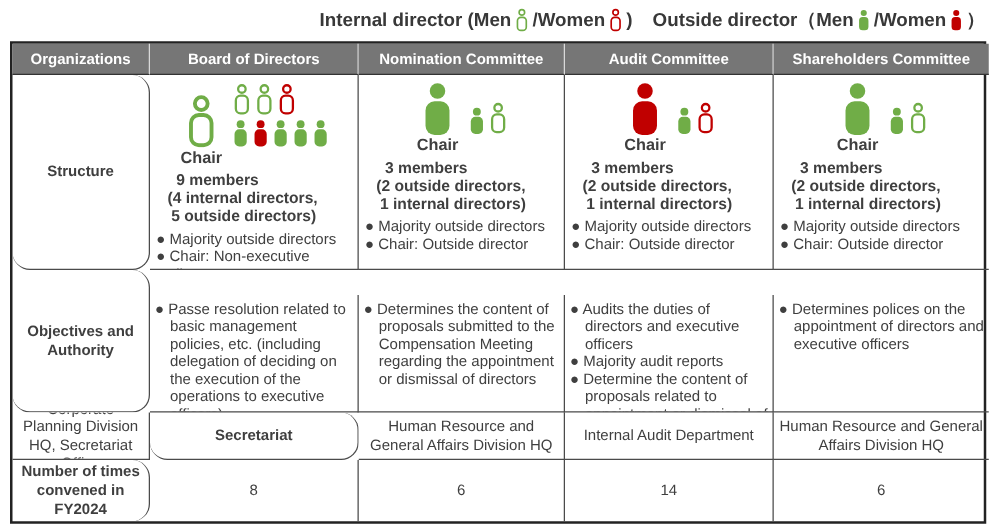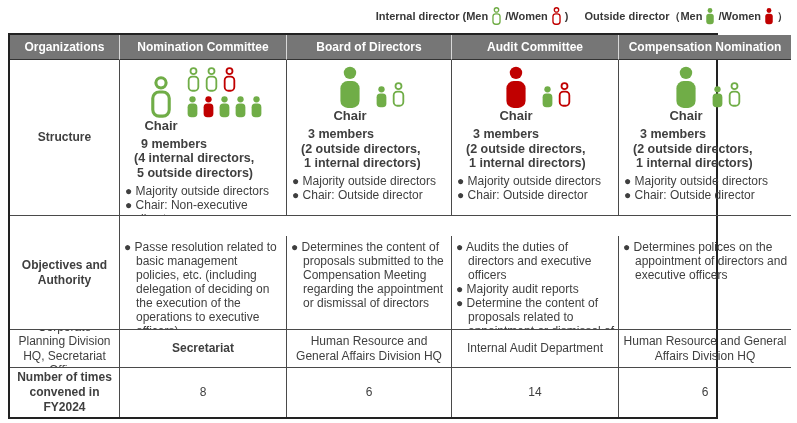--- a/index.html
+++ b/index.html
@@ -2,40 +2,40 @@
 <html><head>
 <meta charset="utf-8">
 <style>
   * { box-sizing: border-box; }
   html,body { margin:0; padding:0; background:#fff; }
   body { font-family:"Liberation Sans", sans-serif; color:#3f3f3f; }
   .page { position:relative; width:797px; height:423px; background:#fff; overflow:hidden; }
 
   
   .legend { position:absolute; top:6px; right:9px; display:flex; align-items:center;
-            font-weight:bold; font-size:11px; color:#383838; white-space:pre; }
+            font-weight:bold; font-size:15px; color:#383838; white-space:pre; }
   .legend .figwrap { display:inline-flex; align-items:flex-end; margin:0 3px; }
   .lgap { display:inline-block; width:16px; }
 
   
-  .gov-table { position:absolute; left:8px; top:33px; width:710px;
+  .gov-table { position:absolute; left:8px; top:33px; width:781px;
                display:grid; grid-template-columns:110px 167px 165px 167px 172px;
                grid-template-rows:25px 156px 114px 38px 49px;
                border:2px solid #222; background:#fff; }
   .cell { border-right:1px solid #4a4a4a; border-bottom:1px solid #4a4a4a; overflow:hidden; }
   .c5 { border-right:none; }
   .rlast { border-bottom:none; }
 
   .hcell { background:#767676; color:#fff; font-weight:bold; font-size:12px;
            display:flex; align-items:center; justify-content:center; text-align:center;
            border-right:1px solid #d9d9d9; border-bottom:1px solid #333; }
   .hcell.c5 { border-right:none; }
 
   .rlabel { display:flex; align-items:center; justify-content:center; text-align:center;
-            font-weight:bold; font-size:12px; line-height:1.25; padding:12px 4px; }
+            font-weight:bold; font-size:12px; line-height:1.25; padding:12px 4px;border-radius:14px; }
 
   
   .scell { padding:4px 4px 2px 5px; display:flex; flex-direction:column; font-size:12px; }
   .fig-area { display:flex; justify-content:center; align-items:flex-end; gap:8px; margin-top:2px; }
   .chair-group { display:flex; flex-direction:column; align-items:center; }
   .chair-label { font-weight:bold; font-size:13px; color:#3f3f3f; line-height:1.1; margin-top:1px; }
   .fig-rows { display:flex; flex-direction:column; align-items:flex-start; gap:2px; margin-bottom:15px; }
   .fig-row { display:flex; align-items:flex-end; gap:3px; }
   .figwrap svg { display:block; }
 
@@ -81,24 +81,24 @@
     <span class="figwrap"><svg viewBox="0 0 28 46" width="10" height="18">
           <circle cx="14" cy="7.5" r="6.8" fill="#c00000"></circle>
           <rect x="3.5" y="16.5" width="21" height="29.5" rx="8" fill="#c00000"></rect>
         </svg></span>
     <span>）</span>
   </div>
 
   <div class="gov-table">
 
     <div class="hcell">Organizations</div>
+    <div class="hcell">Board of Directors</div>
     <div class="hcell">Nomination Committee</div>
-    <div class="hcell">Board of Directors</div>
     <div class="hcell">Audit Committee</div>
-    <div class="hcell c5">Compensation Nomination</div>
+    <div class="hcell c5">Shareholders Committee</div>
 
     <div class="cell rlabel">Structure</div>
 
     <div class="cell scell">
       <div class="fig-area">
         <div class="chair-group">
           <span class="figwrap">
               <svg viewBox="0 0 28 46" width="26" height="42">
                 <circle cx="14" cy="7.5" r="5.6" fill="#fff" stroke="#70ad47" stroke-width="3.4"></circle>
                 <rect x="5" y="17.5" width="18" height="26.5" rx="7" fill="#fff" stroke="#70ad47" stroke-width="3.4"></rect>

